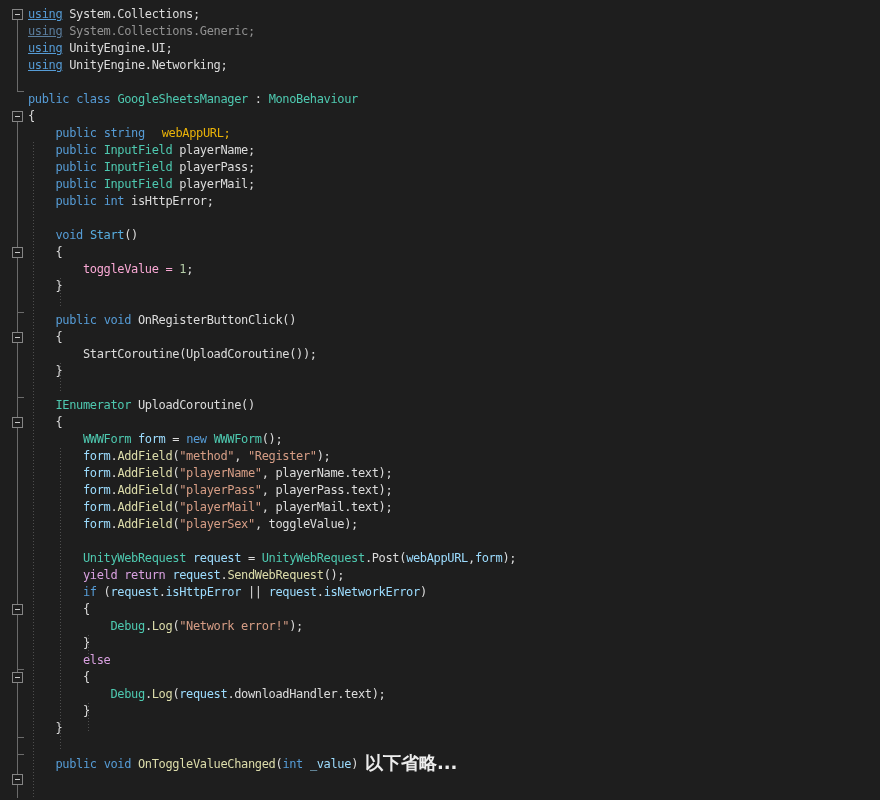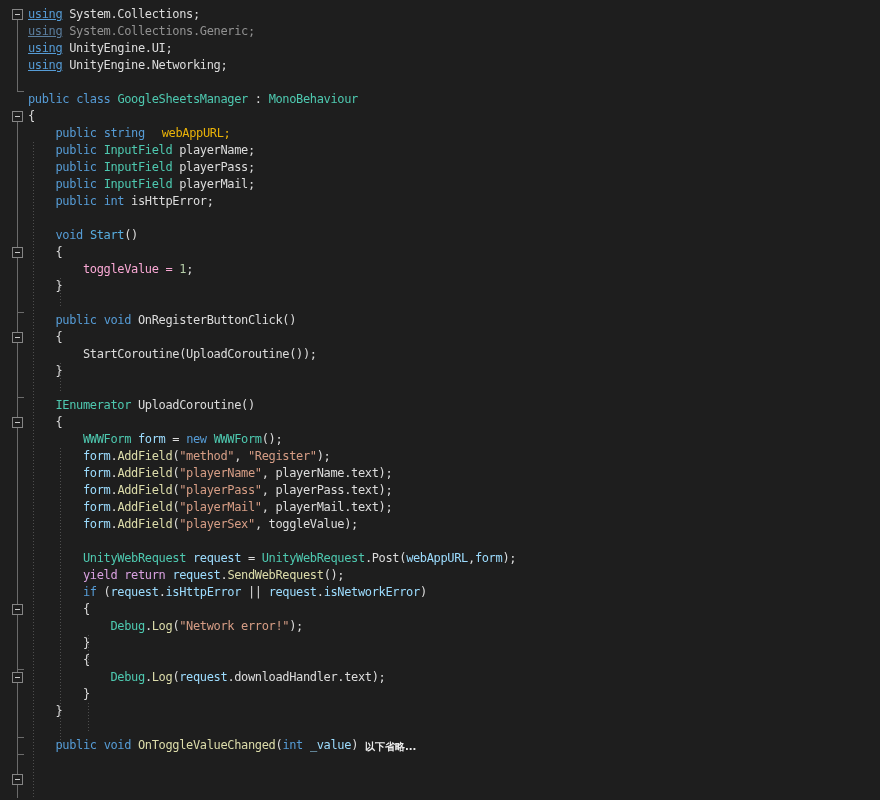--- a/index.html
+++ b/index.html
@@ -9,21 +9,21 @@
   #code{
     position:absolute;left:28px;top:6px;right:12px;
     font-family:"DejaVu Sans Mono","Liberation Mono",monospace;
     font-size:12px;line-height:17px;letter-spacing:-0.35px;
     font-variant-ligatures:none;
   }
   .row{height:17px;white-space:pre;}
   .row span{white-space:pre;}
   .cjk{
     font-family:"DejaVu Sans",sans-serif;
-    font-weight:bold;font-size:10px;letter-spacing:0;
+    font-weight:bold;font-size:18px;letter-spacing:0;
     vertical-align:-1px;
   }
   
   #margin{position:absolute;inset:0;pointer-events:none;}
   .vline{position:absolute;width:1px;background:#6b6b6b;left:17px;}
   .tick{position:absolute;height:1px;width:7px;background:#6b6b6b;left:17px;}
   .guide{
     position:absolute;width:1px;
     background:repeating-linear-gradient(to bottom,#4e4e4e 0 1px,transparent 1px 3px);
   }
@@ -95,20 +95,21 @@
       <div class="row"><span style="color: rgb(220, 220, 220);">        </span><span style="color: rgb(156, 220, 254);">form</span><span style="color: rgb(220, 220, 220);">.</span><span style="color: rgb(220, 220, 170);">AddField</span><span style="color: rgb(220, 220, 220);">(</span><span style="color: rgb(214, 157, 133);">"playerPass"</span><span style="color: rgb(220, 220, 220);">, playerPass.text);</span></div>
       <div class="row"><span style="color: rgb(220, 220, 220);">        </span><span style="color: rgb(156, 220, 254);">form</span><span style="color: rgb(220, 220, 220);">.</span><span style="color: rgb(220, 220, 170);">AddField</span><span style="color: rgb(220, 220, 220);">(</span><span style="color: rgb(214, 157, 133);">"playerMail"</span><span style="color: rgb(220, 220, 220);">, playerMail.text);</span></div>
       <div class="row"><span style="color: rgb(220, 220, 220);">        </span><span style="color: rgb(156, 220, 254);">form</span><span style="color: rgb(220, 220, 220);">.</span><span style="color: rgb(220, 220, 170);">AddField</span><span style="color: rgb(220, 220, 220);">(</span><span style="color: rgb(214, 157, 133);">"playerSex"</span><span style="color: rgb(220, 220, 220);">, toggleValue);</span></div>
       <div class="row"></div>
       <div class="row"><span style="color: rgb(220, 220, 220);">        </span><span style="color: rgb(78, 201, 176);">UnityWebRequest</span><span style="color: rgb(220, 220, 220);"> </span><span style="color: rgb(156, 220, 254);">request</span><span style="color: rgb(220, 220, 220);"> = </span><span style="color: rgb(78, 201, 176);">UnityWebRequest</span><span style="color: rgb(220, 220, 220);">.Post(</span><span style="color: rgb(156, 220, 254);">webAppURL</span><span style="color: rgb(220, 220, 220);">,</span><span style="color: rgb(156, 220, 254);">form</span><span style="color: rgb(220, 220, 220);">);</span></div>
       <div class="row"><span style="color: rgb(220, 220, 220);">        </span><span style="color: rgb(216, 160, 223);">yield</span><span style="color: rgb(220, 220, 220);"> </span><span style="color: rgb(216, 160, 223);">return</span><span style="color: rgb(220, 220, 220);"> </span><span style="color: rgb(156, 220, 254);">request</span><span style="color: rgb(220, 220, 220);">.</span><span style="color: rgb(220, 220, 170);">SendWebRequest</span><span style="color: rgb(220, 220, 220);">();</span></div>
       <div class="row"><span style="color: rgb(220, 220, 220);">        </span><span style="color: rgb(86, 156, 214);">if</span><span style="color: rgb(220, 220, 220);"> (</span><span style="color: rgb(156, 220, 254);">request</span><span style="color: rgb(220, 220, 220);">.</span><span style="color: rgb(156, 220, 254);">isHttpError</span><span style="color: rgb(220, 220, 220);"> || </span><span style="color: rgb(156, 220, 254);">request</span><span style="color: rgb(220, 220, 220);">.</span><span style="color: rgb(156, 220, 254);">isNetworkError</span><span style="color: rgb(220, 220, 220);">)</span></div>
       <div class="row"><span style="color: rgb(220, 220, 220);">        {</span></div>
       <div class="row"><span style="color: rgb(220, 220, 220);">            </span><span style="color: rgb(78, 201, 176);">Debug</span><span style="color: rgb(220, 220, 220);">.</span><span style="color: rgb(220, 220, 170);">Log</span><span style="color: rgb(220, 220, 220);">(</span><span style="color: rgb(214, 157, 133);">"Network error!"</span><span style="color: rgb(220, 220, 220);">);</span></div>
       <div class="row"><span style="color: rgb(220, 220, 220);">        }</span></div>
+      <div class="row"><span style="color: rgb(220, 220, 220);">        </span><span style="color: rgb(216, 160, 223);">else</span></div>
       <div class="row"><span style="color: rgb(220, 220, 220);">        {</span></div>
       <div class="row"><span style="color: rgb(220, 220, 220);">            </span><span style="color: rgb(78, 201, 176);">Debug</span><span style="color: rgb(220, 220, 220);">.</span><span style="color: rgb(220, 220, 170);">Log</span><span style="color: rgb(220, 220, 220);">(</span><span style="color: rgb(156, 220, 254);">request</span><span style="color: rgb(220, 220, 220);">.downloadHandler.text);</span></div>
       <div class="row"><span style="color: rgb(220, 220, 220);">        }</span></div>
       <div class="row"><span style="color: rgb(220, 220, 220);">    }</span></div>
       <div class="row"></div>
       <div class="row"><span style="color: rgb(220, 220, 220);">    </span><span style="color: rgb(86, 156, 214);">public</span><span style="color: rgb(220, 220, 220);"> </span><span style="color: rgb(86, 156, 214);">void</span><span style="color: rgb(220, 220, 220);"> </span><span style="color: rgb(220, 220, 170);">OnToggleValueChanged</span><span style="color: rgb(220, 220, 220);">(</span><span style="color: rgb(86, 156, 214);">int</span><span style="color: rgb(220, 220, 220);"> </span><span style="color: rgb(156, 220, 254);">_value</span><span style="color: rgb(220, 220, 220);">) </span><span class="cjk" style="color: rgb(237, 237, 237);">以下省略...</span></div>
     </div>
 </div>
 
 </body></html>

